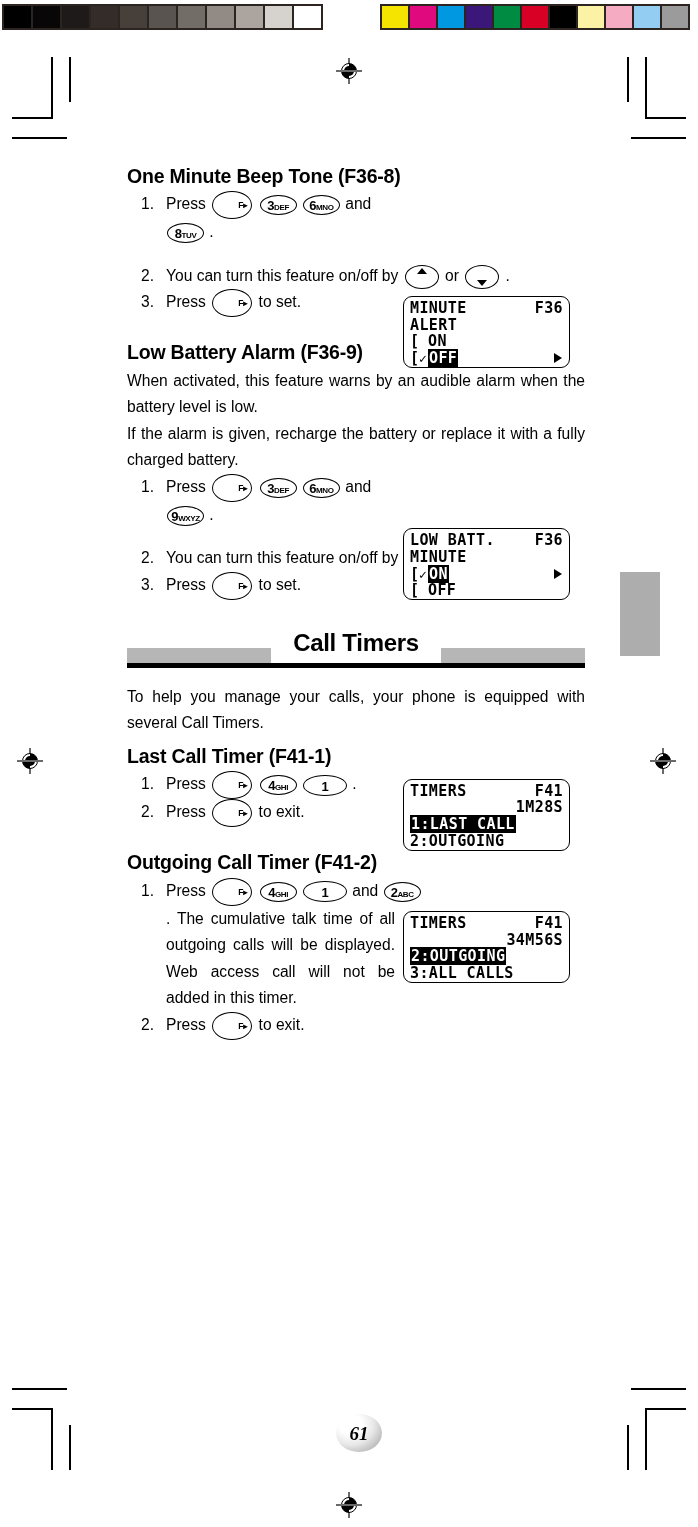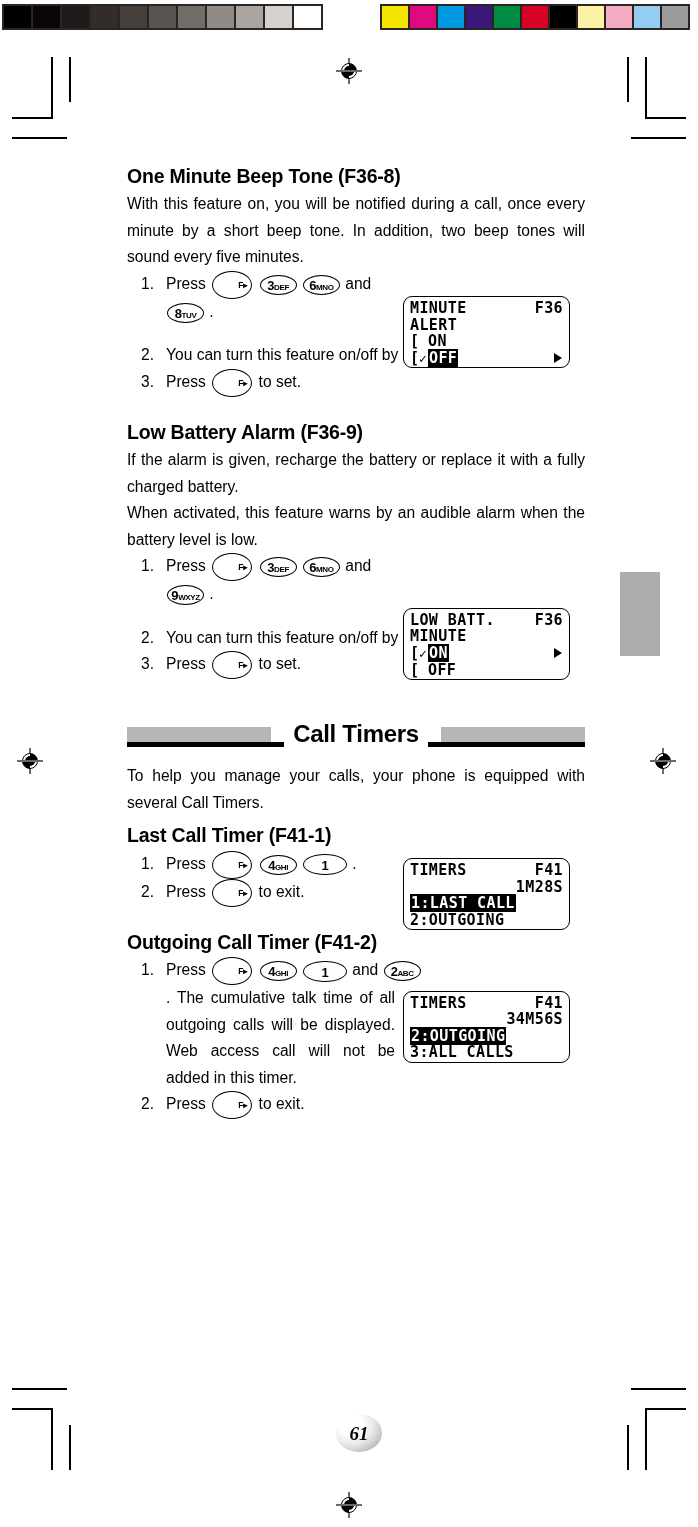--- a/index.html
+++ b/index.html
@@ -254,21 +254,20 @@
   }
   .banner .btitle {
     position: absolute;
     left: 0; right: 0;
     top: 0;
     text-align: center;
     font-size: 24px;
     font-weight: bold;
     letter-spacing: -0.3px;
     line-height: 34px;
-    margin-top: 12px;
   }
   .banner .btitle span {
     background: #fff;
     padding: 0 9px;
   }
 
   
   .page-ball {
     position: absolute;
     left: 336px;
@@ -358,21 +357,20 @@
 <div class="reg-mark" style="left:336px;top:1492px;">
   <div class="reg-bull"></div>
 </div>
 
 <div class="thumb-tab"></div>
 
 <div class="page">
 
   <div class="block">
     <h2 class="sec-title">One Minute Beep Tone (F36-8)</h2>
-    <p class="body-text">With this feature on, you will be notified during a call, once every minute by a short beep tone. In addition, two beep tones will sound every five minutes.</p>
 
     <ol class="steps">
       <li>
         <span class="num">1.</span>
         <span class="step-line">
           <span>Press</span>
           <span class="key key-f"><span class="f-lab"><span>F</span><span>▸</span></span></span>
           <span class="key key-num"><span class="d">3</span><span class="l">DEF</span></span>
           <span class="key key-num"><span class="d">6</span><span class="l">MNO</span></span>
           <span>and</span>
@@ -405,22 +403,22 @@
     <div class="lcd" style="left:276px;top:131px;">
       <div class="row"><span>MINUTE</span><span class="right">F36</span></div>
       <div class="row"><span>ALERT</span></div>
       <div class="row"><span class="bracket">[</span><span class="tick"></span><span>ON</span></div>
       <div class="row"><span class="bracket">[</span><span class="tick check">✓</span><span class="hl">OFF</span><span class="arrow-r"></span></div>
     </div>
   </div>
 
   <div class="block" style="margin-top:24px">
     <h2 class="sec-title">Low Battery Alarm (F36-9)</h2>
+    <p class="body-text">When activated, this feature warns by an audible alarm when the battery level is low.</p>
     <p class="body-text">If the alarm is given, recharge the battery or replace it with a fully charged battery.</p>
-    <p class="body-text">When activated, this feature warns by an audible alarm when the battery level is low.</p>
 
     <ol class="steps">
       <li>
         <span class="num">1.</span>
         <span class="step-line">
           <span>Press</span>
           <span class="key key-f"><span class="f-lab"><span>F</span><span>▸</span></span></span>
           <span class="key key-num"><span class="d">3</span><span class="l">DEF</span></span>
           <span class="key key-num"><span class="d">6</span><span class="l">MNO</span></span>
           <span>and</span>

